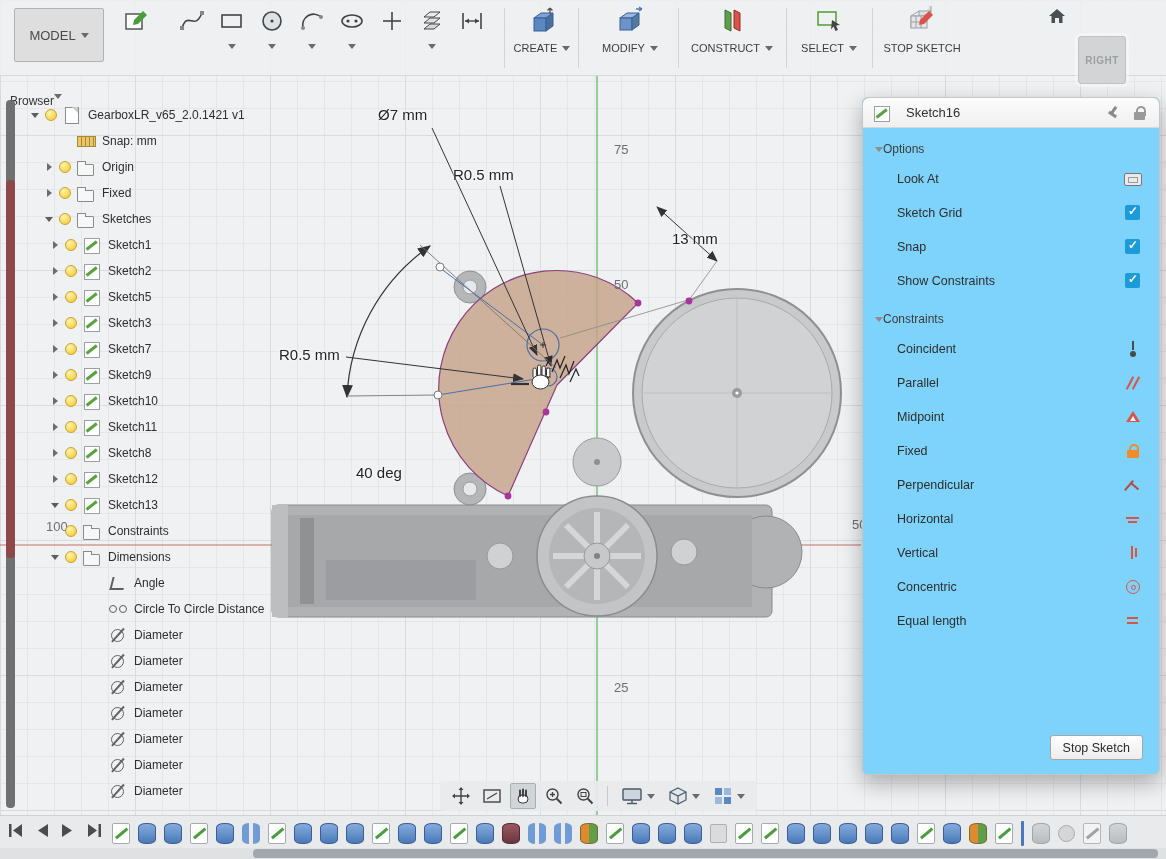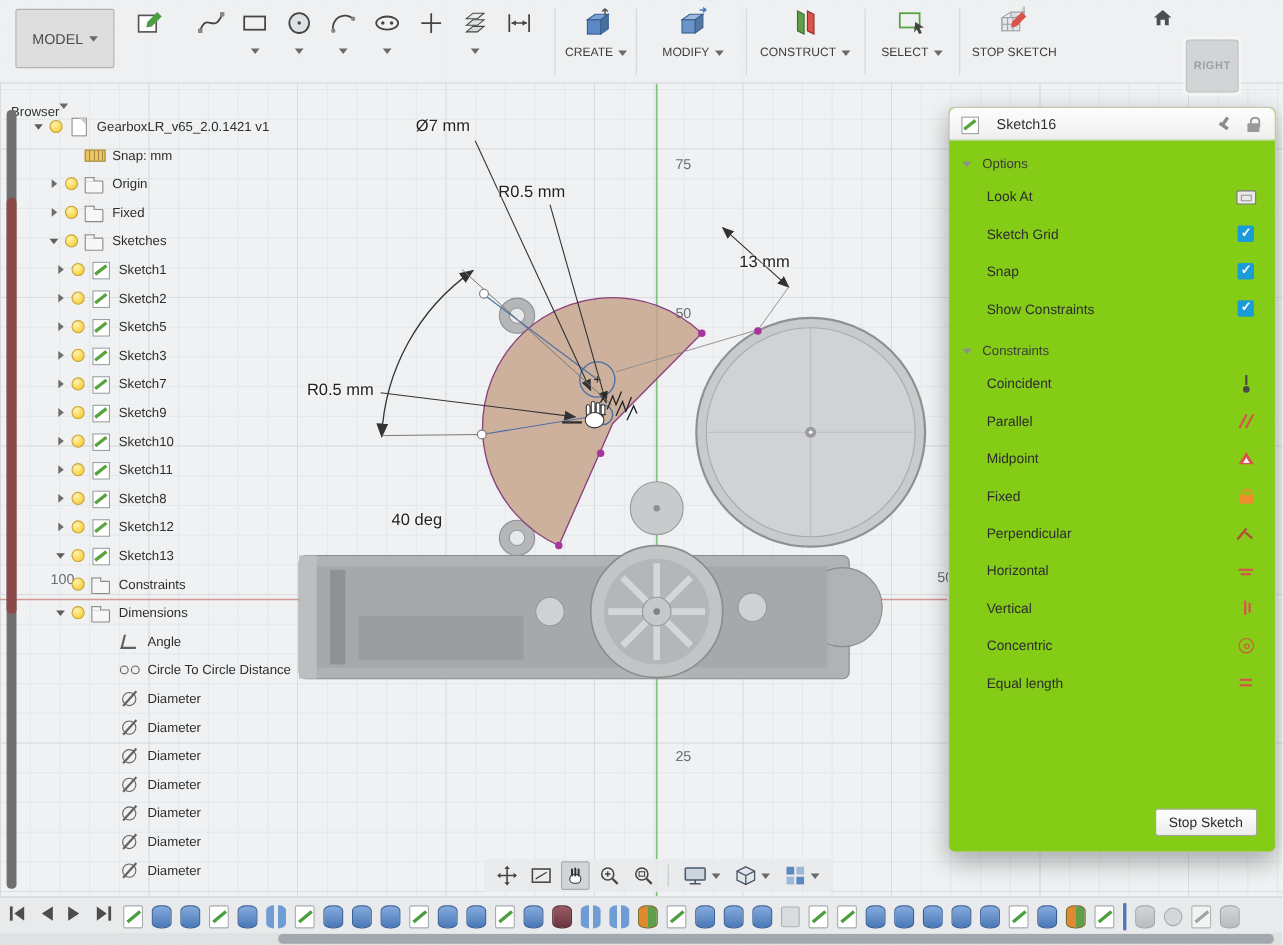--- a/index.html
+++ b/index.html
@@ -68,30 +68,30 @@
   .ic-sketch::after { content:""; position:absolute; left:2px; top:8px; width:13px; height:2.5px; background:#58a33e; transform:rotate(-38deg); }
   .ic-angle::before { content:""; position:absolute; left:2px; top:3px; width:12px; height:11px; border-left:2px solid #5f5f5f; border-bottom:2px solid #5f5f5f; transform:skewX(-14deg); }
   .ic-dist::before { content:""; position:absolute; left:0; top:5px; width:6px; height:6px; border:1.5px solid #5f5f5f; border-radius:50%; }
   .ic-dist::after { content:""; position:absolute; right:0; top:5px; width:6px; height:6px; border:1.5px solid #5f5f5f; border-radius:50%; }
   .ic-diam::before { content:""; position:absolute; left:2px; top:3px; width:11px; height:11px; border:1.5px solid #636363; border-radius:50%; }
   .ic-diam::after { content:""; position:absolute; left:8px; top:0; width:1.5px; height:18px; background:#636363; transform:rotate(42deg); }
   .tlabel { white-space:nowrap; }
 
   
   #palette { position:absolute; left:862px; top:97px; width:298px; height:678px; z-index:15;
-    background:#84cc16; border:1px solid #c6c6c6; border-radius:6px; box-shadow:0 8px 22px rgba(0,0,0,.30); }
+    background:#7dd3fc; border:1px solid #c6c6c6; border-radius:6px; box-shadow:0 8px 22px rgba(0,0,0,.30); }
   #palette-header { height:30px; background:linear-gradient(#fdfdfd,#efefef); border-bottom:1px solid #d8d8d8;
     border-radius:6px 6px 0 0; display:flex; align-items:center; padding:0 10px; gap:8px; }
   #palette-title { font-size:13px; color:#2f2f2f; flex:1; }
   .hicon { position:relative; width:18px; height:18px; }
   #pin-icon::before { content:""; position:absolute; left:7px; top:2px; width:3px; height:9px; background:#8a8a8a; transform:rotate(35deg); }
   #pin-icon::after { content:""; position:absolute; left:3px; top:9px; width:9px; height:3px; background:#8a8a8a; transform:rotate(35deg); }
   #lock-icon::before { content:""; position:absolute; left:3px; top:8px; width:11px; height:8px; background:#9a9a9a; border-radius:1px; }
   #lock-icon::after { content:""; position:absolute; left:5px; top:2px; width:6px; height:8px; border:2px solid #9a9a9a; border-bottom:none; border-radius:5px 5px 0 0; }
-  .sec-header { display:flex; align-items:center; gap:10px; padding:14px 0 6px 12px; font-size:12px; color:#3c3c3c; }
+  .sec-header { display:flex; align-items:center; gap:0; padding:14px 0 6px 12px; font-size:12px; color:#3c3c3c; }
   .sec-tri { width:0; height:0; border-left:4px solid transparent; border-right:4px solid transparent; border-top:5px solid #8d8d8d; }
   .prow { height:34px; display:flex; align-items:center; padding:0 16px 0 34px; }
   .prow .plabel { flex:1; font-size:12.5px; color:#2e2e2e; }
   .pctl { width:20px; height:20px; position:relative; }
   .ctl-check::before { content:""; position:absolute; left:2px; top:2px; width:15px; height:15px; background:#1b9bd8; border-radius:2px; }
   .ctl-check::after { content:"✓"; position:absolute; left:5px; top:1px; color:#fff; font-size:12px; font-weight:bold; }
   .ctl-lookat::before { content:""; position:absolute; left:1px; top:4px; width:16px; height:11px; border:1.5px solid #767676; border-radius:2px; background:#eaeaea; }
   .ctl-lookat::after { content:""; position:absolute; left:5px; top:8px; width:8px; height:4px; border:1px solid #9a9a9a; }
   .ci { width:20px; height:20px; position:relative; }
   .ic-coincident::before { content:""; position:absolute; left:9px; top:2px; width:2px; height:9px; background:#4a4a4a; }

